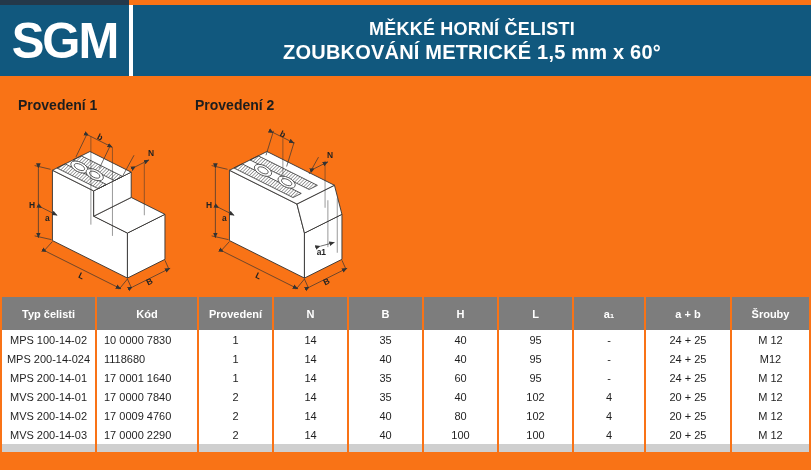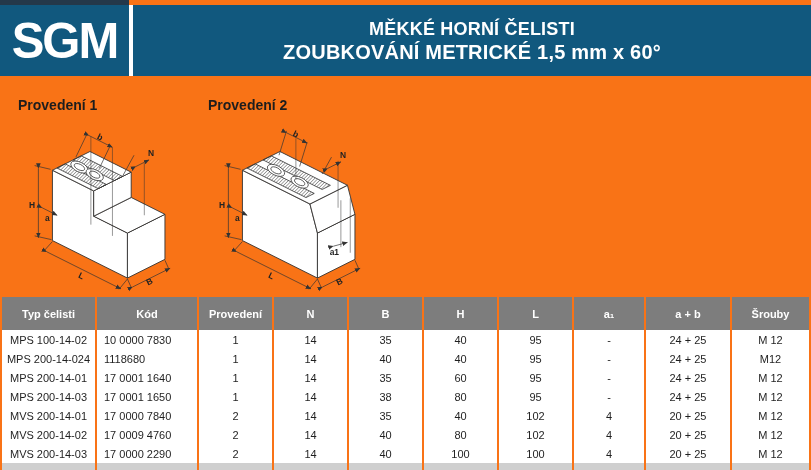--- a/index.html
+++ b/index.html
@@ -23,21 +23,21 @@
   .hdr-divider { width:4px; background:#fff; }
   .titles {
     flex:1; display:flex; flex-direction:column; justify-content:center;
     text-align:center; color:#fff; font-weight:bold;
   }
   .title-l1 { font-size:18px; letter-spacing:0.2px; line-height:23px; }
   .title-l2 { font-size:20px; letter-spacing:0.2px; line-height:23px; }
   
   .figure { position:absolute; top:97px; }
   .fig1 { left:18px; }
-  .fig2 { left:208px; }
+  .fig2 { left:195px; }
   .figcap { font-size:14px; font-weight:bold; color:#1d1d1d; margin-bottom:1px; }
   .drw text { font-size:9px; font-weight:bold; fill:#222; font-family:"Liberation Sans","DejaVu Sans",sans-serif; }
   .drw path, .drw line, .drw ellipse { vector-effect:non-scaling-stroke; }
   
   .tbl-wrap { position:absolute; left:0; top:297px; width:811px; }
   table {
     width:811px; table-layout:fixed;
     border-collapse:separate; border-spacing:2px 0;
     font-size:11px;
   }
@@ -252,32 +252,20 @@
             <td>1</td>
             <td>14</td>
             <td>35</td>
             <td>60</td>
             <td>95</td>
             <td>-</td>
             <td>24 + 25</td>
             <td>M 12</td>
           </tr>
 
-          <tr>
-            <td>MPS 200-14-03</td>
-            <td>17 0001 1650</td>
-            <td>1</td>
-            <td>14</td>
-            <td>38</td>
-            <td>80</td>
-            <td>95</td>
-            <td>-</td>
-            <td>24 + 25</td>
-            <td>M 12</td>
-          </tr>
 
           <tr>
             <td>MVS 200-14-01</td>
             <td>17 0000 7840</td>
             <td>2</td>
             <td>14</td>
             <td>35</td>
             <td>40</td>
             <td>102</td>
             <td>4</td>

